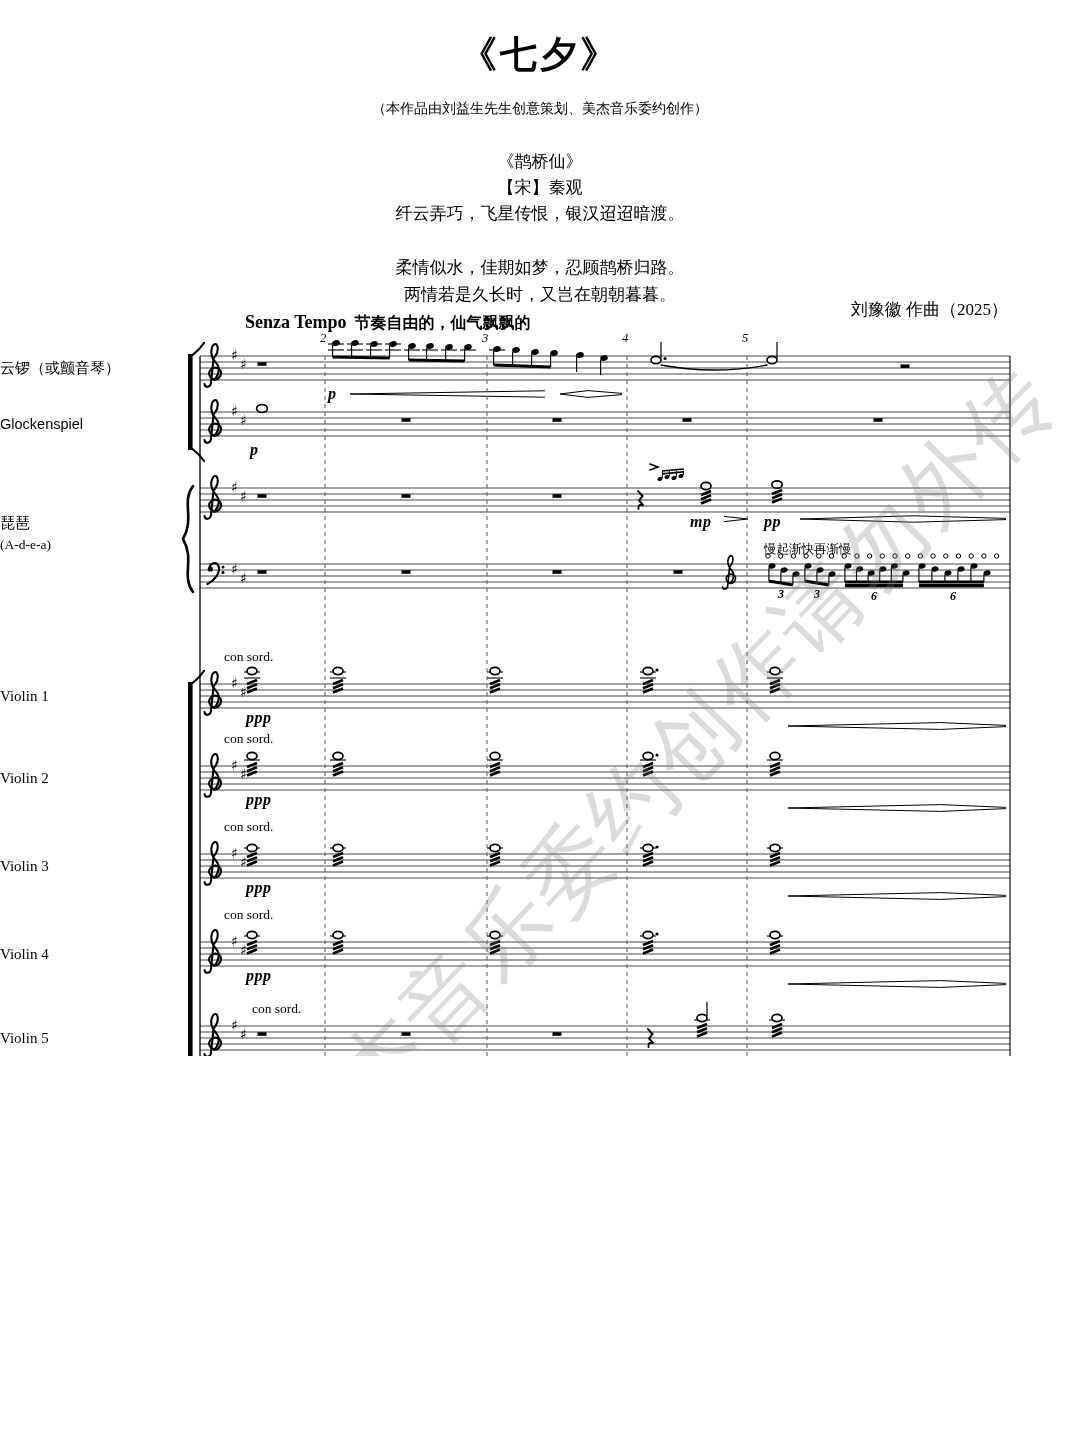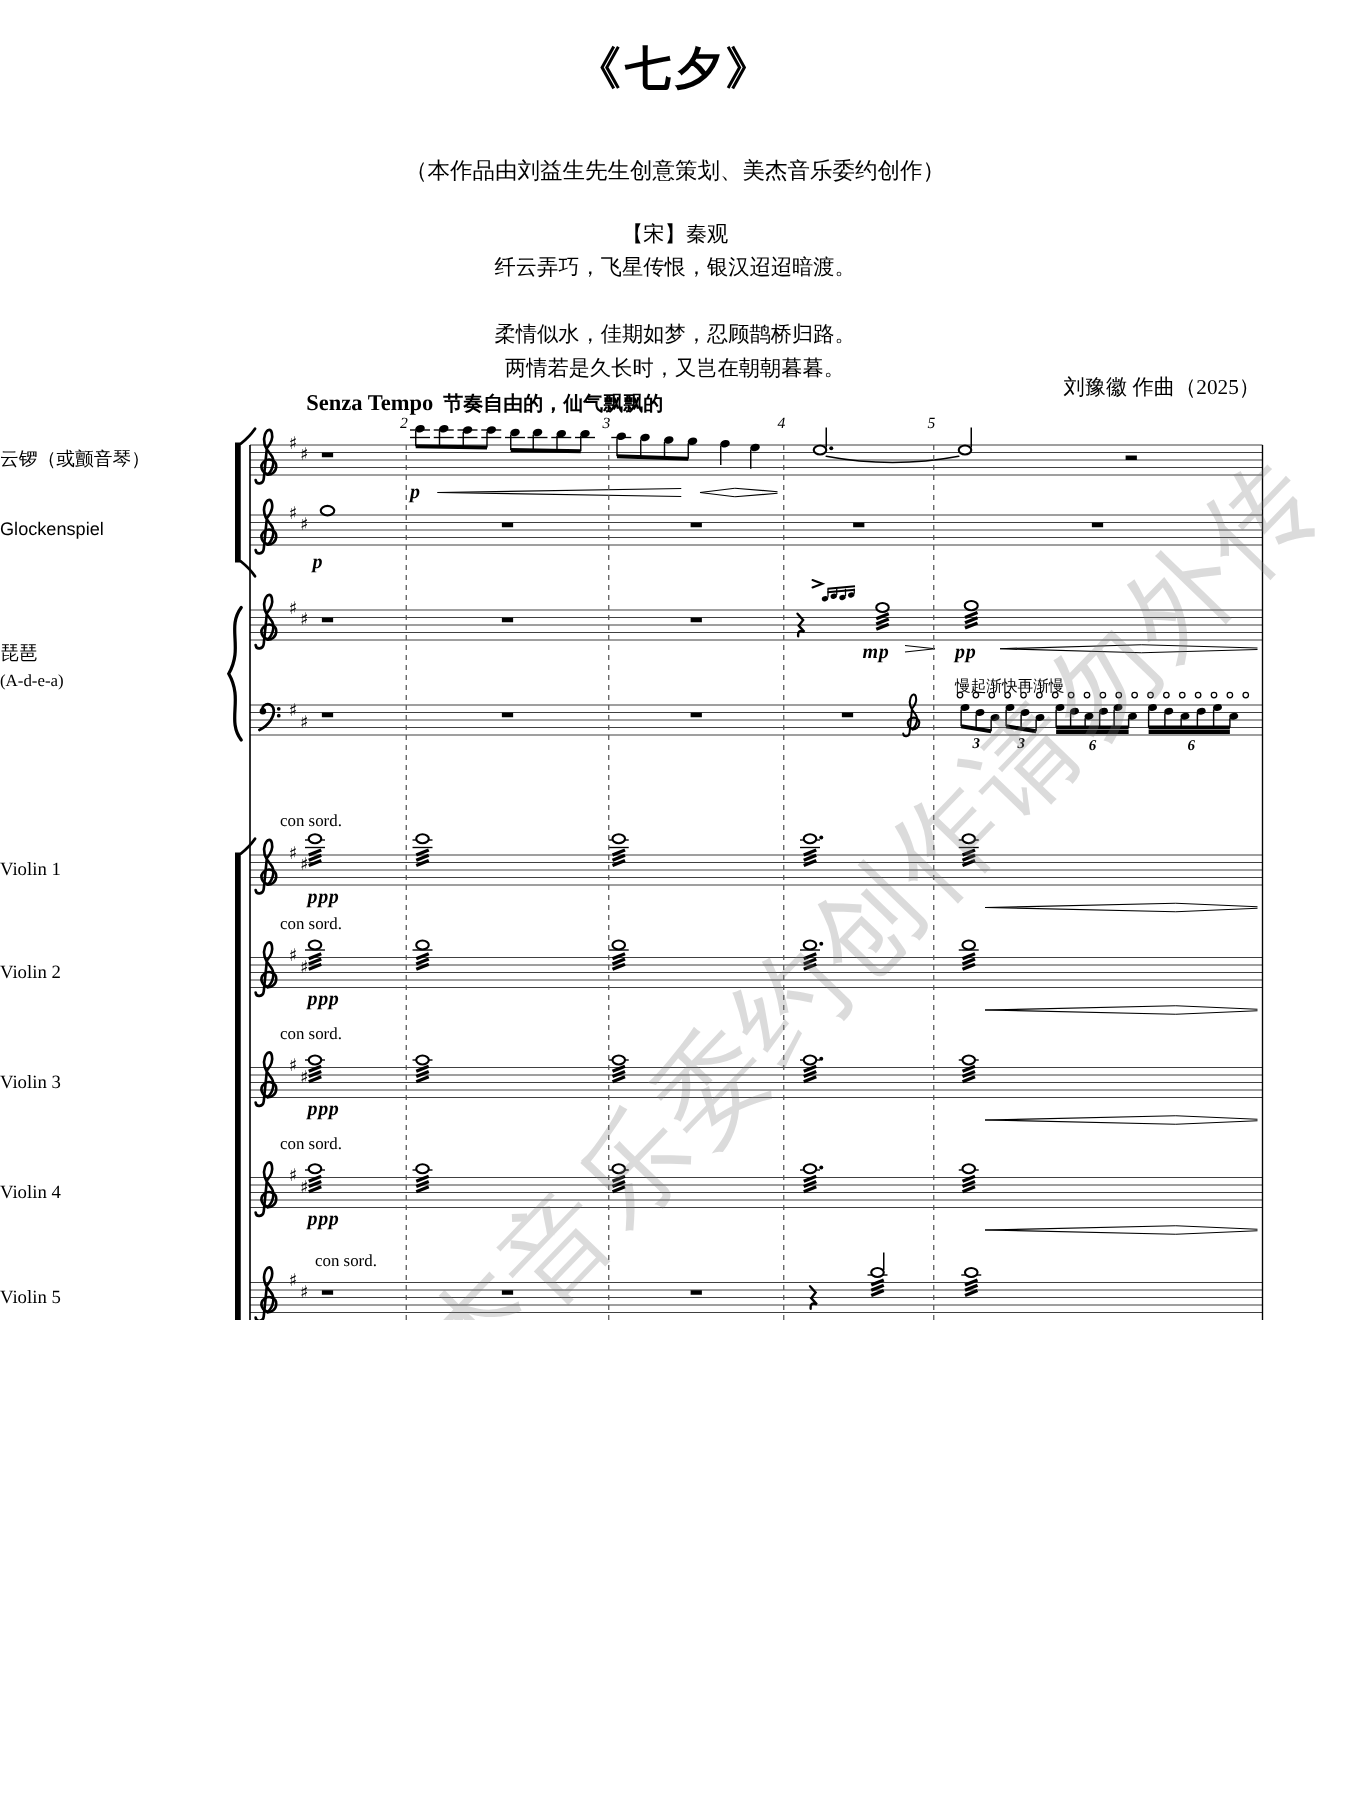--- a/index.html
+++ b/index.html
@@ -1,21 +1,21 @@
 <!DOCTYPE html>
 <html><head>
 <meta charset="utf-8">
 <style>
   html,body{margin:0;padding:0;background:#fff}
   .page{position:relative;width:1080px;height:1056px;background:#fff;margin:0 auto;overflow:hidden;
         font-family:"Liberation Serif","DejaVu Serif",serif;color:#000}
   .center{position:absolute;left:0;width:100%;text-align:center;white-space:nowrap}
   .title{top:30px;font-size:37px;font-weight:bold;letter-spacing:3px}
   .subtitle{top:84px;font-size:17px}
-  .note{top:124px;font-size:18px}
+  .note{top:100px;font-size:14px}
   .poem-title{top:150px;font-size:17px}
   .poem-author{top:176px;font-size:17px}
   .poem-line{font-size:17px}
   .composer{position:absolute;right:72px;top:298px;font-size:17px;white-space:nowrap}
   .tempo{position:absolute;left:245px;top:312px;font-size:16px;font-weight:bold;white-space:nowrap}
   .tempo .it{font-size:18px;margin-right:8px}
   .staff-label{position:absolute;width:186px;text-align:left;font-size:15px;line-height:18px}
   .dyn{position:absolute;font-style:italic;font-weight:bold;font-size:16px;letter-spacing:.5px;line-height:16px}
   .marking{position:absolute;font-size:13.5px;line-height:14px}
   .cn-marking{position:absolute;font-size:12.5px;line-height:13px}
@@ -26,20 +26,21 @@
              white-space:nowrap;font-size:86px;letter-spacing:4px;color:rgba(125,125,125,.28);
              pointer-events:none;z-index:9}
   #score{position:absolute;left:0;top:0;width:1080px;height:1454px}
 </style>
 </head>
 <body>
 
 <div class="page">
   <div class="center title">《七夕》</div>
   <div class="center note">（本作品由刘益生先生创意策划、美杰音乐委约创作）</div>
+  <div class="center poem-title">《鹊桥仙》</div>
   <div class="center poem-author">【宋】秦观</div>
   <div class="center poem-line" style="top:202px">纤云弄巧，飞星传恨，银汉迢迢暗渡。</div>
   <div class="center poem-line" style="top:256px">柔情似水，佳期如梦，忍顾鹊桥归路。</div>
   <div class="center poem-line" style="top:283px">两情若是久长时，又岂在朝朝暮暮。</div>
   <div class="composer">刘豫徽 作曲（2025）</div>
   <div class="tempo">
     <span class="it">Senza Tempo</span><span>节奏自由的，仙气飘飘的</span>
   </div>
   <div id="score">
       <svg width="1080" height="1454" style="position:absolute;left:0;top:0">

